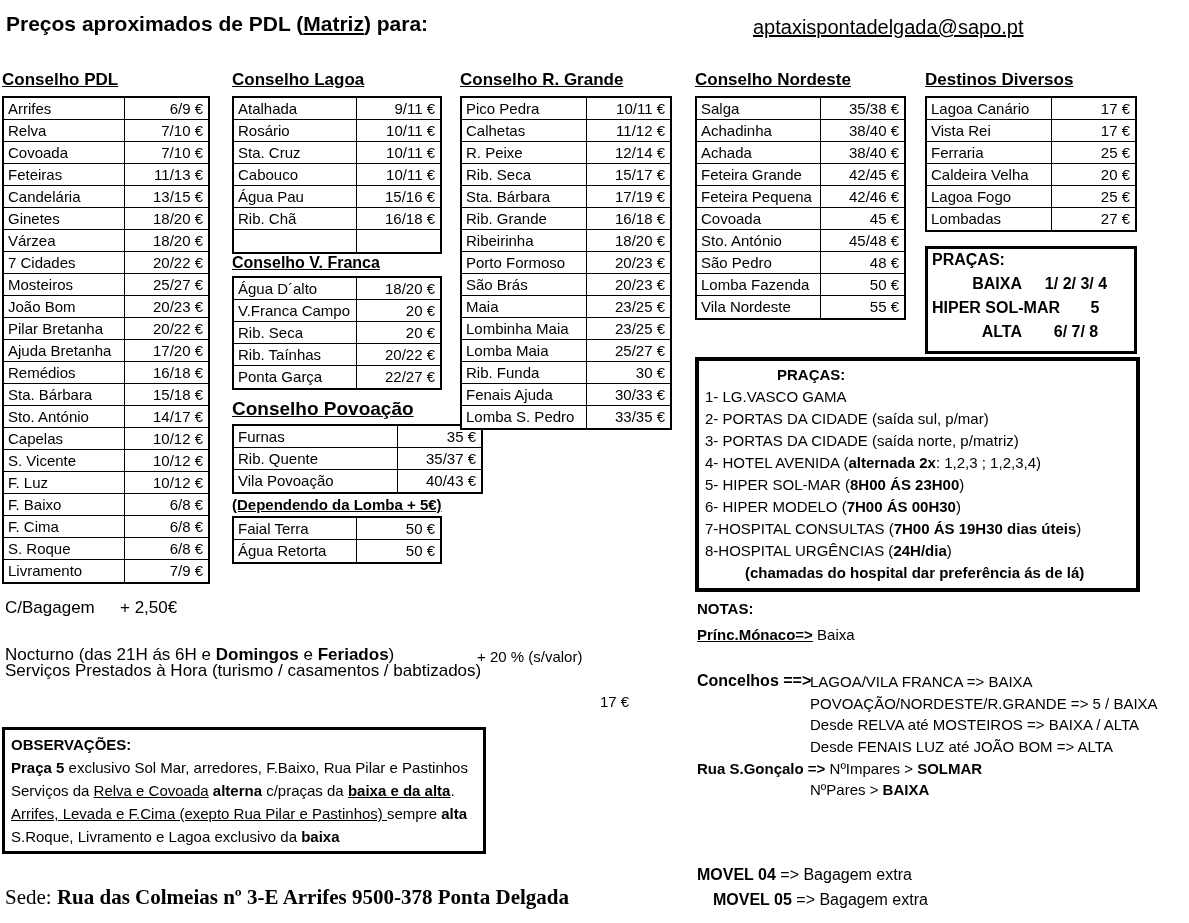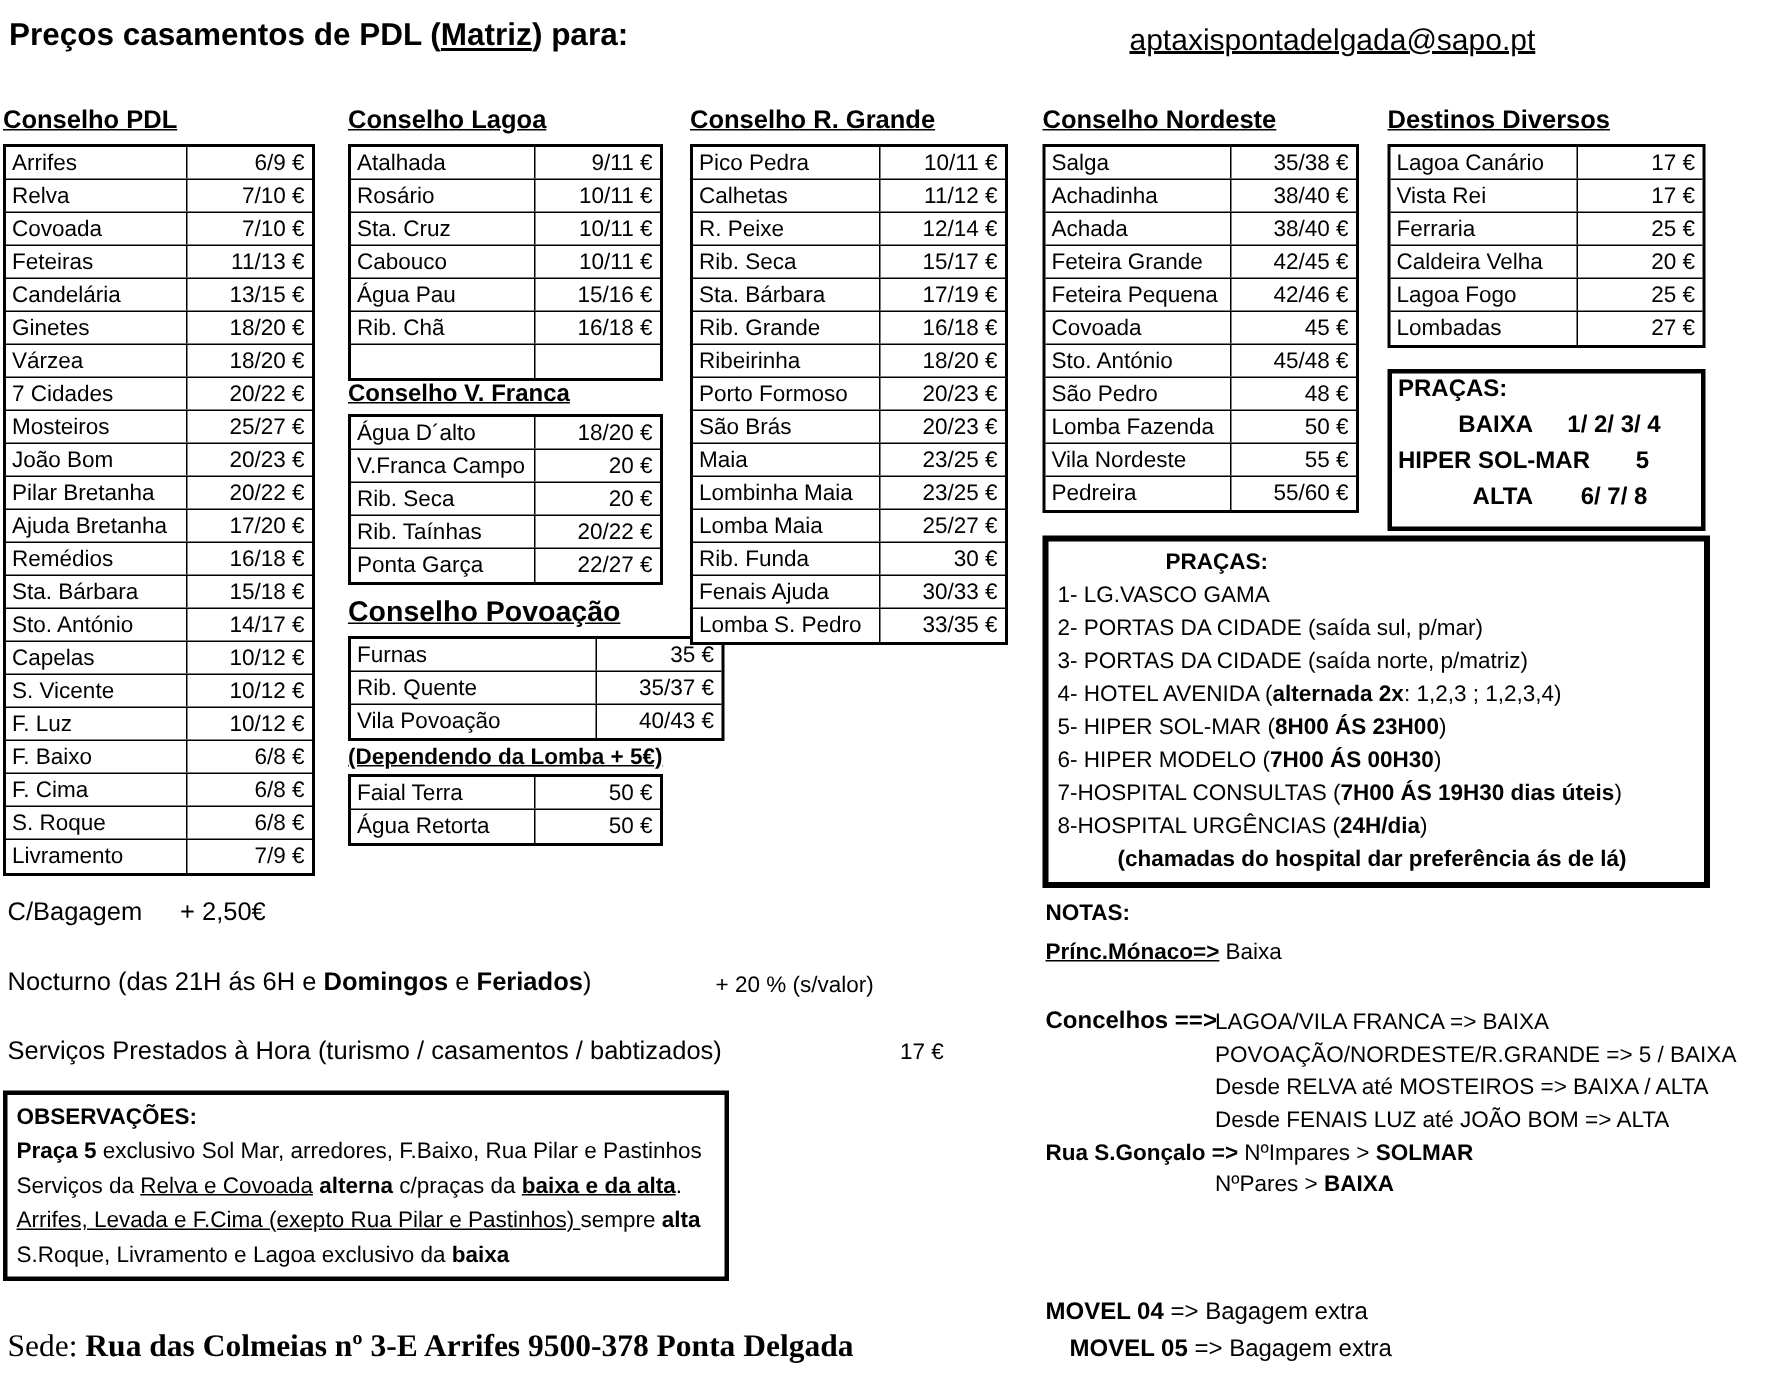--- a/index.html
+++ b/index.html
@@ -47,21 +47,21 @@
 
   .r15 { font-size:15px; white-space:nowrap; }
   .r16 { font-size:16px; white-space:nowrap; }
   .lines15 .line { height:21.5px; line-height:21.5px; font-size:15px; white-space:nowrap; }
 
   .sede { left:5px; top:885px; font-family:"Liberation Serif", serif; font-size:21px; white-space:nowrap; }
 </style>
 </head>
 <body>
 
-<div class="abs page-title"><span class="b">Preços casamentos de PDL (</span><span class="b u">Matriz</span><span class="b">) para:</span></div>
+<div class="abs page-title"><span class="b">Preços aproximados de PDL (</span><span class="b u">Matriz</span><span class="b">) para:</span></div>
 <a class="abs email" href="#">aptaxispontadelgada@sapo.pt</a>
 
 <div class="abs colhead" style="left:2px;">Conselho PDL</div>
 <div class="abs colhead" style="left:232px;">Conselho Lagoa</div>
 <div class="abs colhead" style="left:460px;">Conselho R. Grande</div>
 <div class="abs colhead" style="left:695px;">Conselho Nordeste</div>
 <div class="abs colhead" style="left:925px;">Destinos Diversos</div>
 
 <div class="abs tbl" style="left:2px; top:96px; width:208px;">
     <div class="trow">
@@ -330,24 +330,20 @@
       <div class="tname">São Pedro</div>
       <div class="tprice">48 €</div>
     </div>
     <div class="trow">
       <div class="tname">Lomba Fazenda</div>
       <div class="tprice">50 €</div>
     </div>
     <div class="trow">
       <div class="tname">Vila Nordeste</div>
       <div class="tprice">55 €</div>
-    </div>
-    <div class="trow">
-      <div class="tname">Pedreira</div>
-      <div class="tprice">55/60 €</div>
     </div>
   </div>
 <div class="abs tbl" style="left:925px; top:96px; width:212px;">
     <div class="trow">
       <div class="tname">Lagoa Canário</div>
       <div class="tprice">17 €</div>
     </div>
     <div class="trow">
       <div class="tname">Vista Rei</div>
       <div class="tprice">17 €</div>
@@ -402,21 +398,21 @@
     </div>
   <div class="line bfooter"><span class="b">(chamadas do hospital dar preferência ás de lá)</span></div>
 </div>
 
 <div class="abs fee-label" style="left:5px; top:598px;">C/Bagagem</div>
 <div class="abs fee-label" style="left:120px; top:598px;">+ 2,50€</div>
 
 <div class="abs fee-label" style="left:5px; top:645px;"><span>Nocturno (das 21H ás 6H e </span><span class="b">Domingos</span><span> e </span><span class="b">Feriados</span><span>)</span></div>
 <div class="abs fee-value" style="left:477px; top:648px;">+ 20 % (s/valor)</div>
 
-<div class="abs fee-label" style="left:5px; top:691px;">Serviços Prestados à Hora (turismo / casamentos / babtizados)</div>
+<div class="abs fee-label" style="left:5px; top:661px;">Serviços Prestados à Hora (turismo / casamentos / babtizados)</div>
 <div class="abs fee-value" style="left:600px; top:693px;">17 €</div>
 
 <div class="abs obsbox">
     <div class="line"><span class="b">OBSERVAÇÕES:</span></div>
     <div class="line"><span class="b">Praça 5</span><span> exclusivo Sol Mar, arredores, F.Baixo, Rua Pilar e Pastinhos</span></div>
     <div class="line"><span>Serviços da </span><span class="u">Relva e Covoada</span><span> </span><span class="b">alterna</span><span> c/praças da </span><span class="b u">baixa e da alta</span><span>.</span></div>
     <div class="line"><span class="u">Arrifes, Levada e F.Cima (exepto Rua Pilar e Pastinhos) </span><span>sempre </span><span class="b">alta</span></div>
     <div class="line"><span>S.Roque, Livramento e Lagoa exclusivo  da </span><span class="b">baixa</span></div>
   </div>
 

